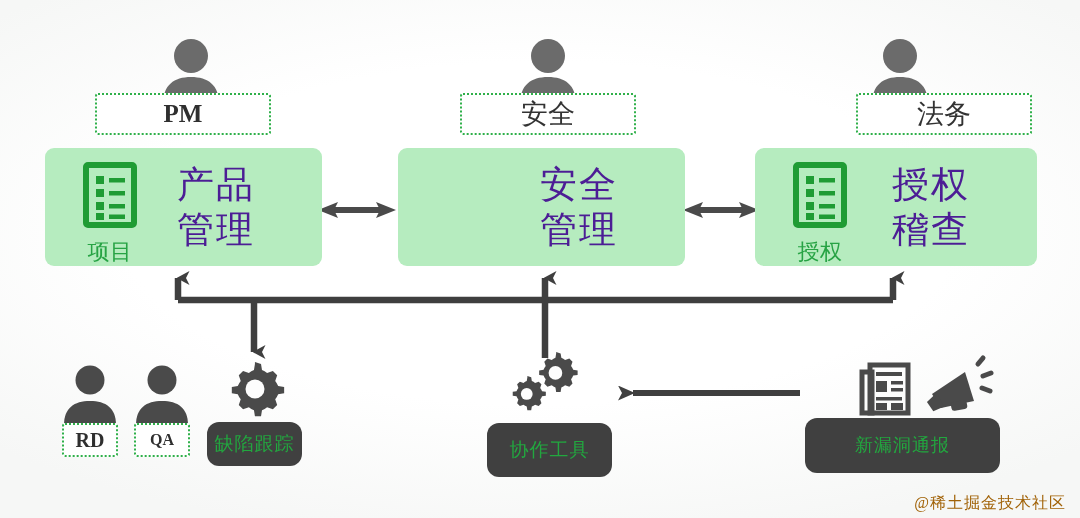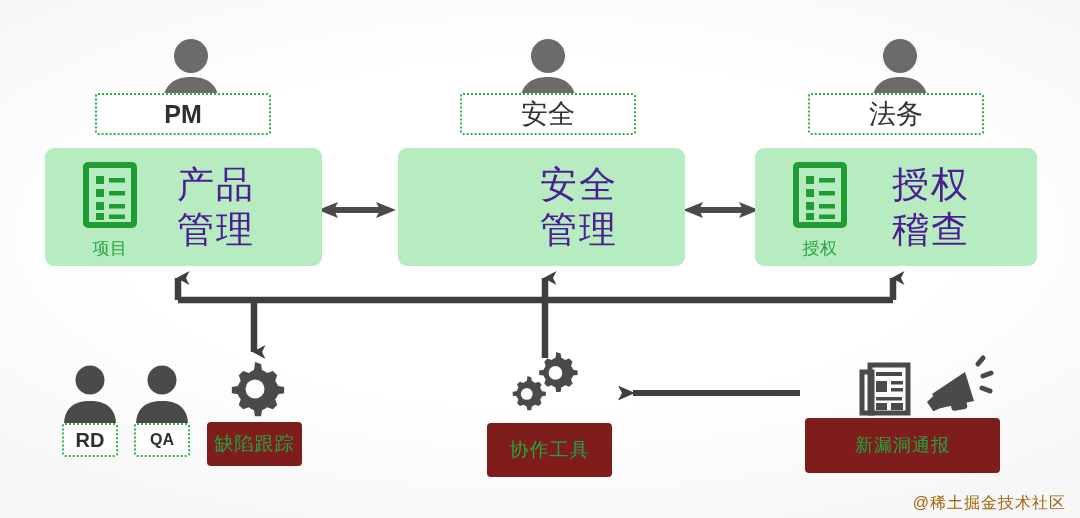--- a/index.html
+++ b/index.html
@@ -9,20 +9,21 @@
   }
   body {
     font-family: "Liberation Sans", "DejaVu Sans", sans-serif;
   }
   #stage {
     position: relative;
     width: 1080px;
     height: 518px;
     background: #fbfbfb;
     overflow: hidden;
+    font-family: Liberation Serif, serif;
   }
   #stage::before {
     content: "";
     position: absolute;
     left: 0; top: 0; right: 0; bottom: 0;
     background:
       radial-gradient(ellipse 70% 60% at 50% 45%, #ffffff 0%, #ffffff 55%, #f6f7f6 100%);
   }
   .layer { position: absolute; left: 0; top: 0; width: 1080px; height: 518px; }
 
@@ -37,21 +38,21 @@
     position: absolute;
     left: 22px;
     top: 14px;
     width: 86px;
     text-align: center;
   }
   .pillar .icon-cap {
     display: block;
     margin-top: 5px;
     color: #27a344;
-    font-size: 17px;
+    font-size: 22px;
     letter-spacing: 0.5px;
   }
   .pillar .big-label {
     position: absolute;
     right: 32px;
     top: 14px;
     width: 148px;
     color: #4c1d95;
     font-size: 37px;
     line-height: 1.22;
@@ -78,22 +79,22 @@
   }
   .role-box.cjk { font-weight: 500; color: #333; }
 
   
   .person { position: absolute; }
 
   
   .tag {
     position: absolute;
     box-sizing: border-box;
-    background: #7f1d1d;
-    border-radius: 4px;
+    background: #404040;
+    border-radius: 12px;
     display: flex;
     align-items: center;
     justify-content: center;
     text-align: center;
     color: #22a73f;
     font-size: 19px;
     line-height: 1.25;
     letter-spacing: 1px;
   }
   .tag.two-line { font-size: 18px; align-items: center; }
@@ -177,21 +178,21 @@
     <circle cx="31" cy="18" r="17" fill="#6b6b6b"></circle>
     <path d="M3,66 C3,47 14,39 31,39 C48,39 59,47 59,66 Z" fill="#6b6b6b"></path>
   </svg>
   <svg class="person" style="left:869px; top:38px;" width="62" height="66" viewBox="0 0 62 66">
     <circle cx="31" cy="18" r="17" fill="#6b6b6b"></circle>
     <path d="M3,66 C3,47 14,39 31,39 C48,39 59,47 59,66 Z" fill="#6b6b6b"></path>
   </svg>
 
   <div class="role-box" style="left:95px; top:93px; width:176px; height:42px; font-size:25px;">PM</div>
   <div class="role-box cjk" style="left:460px; top:93px; width:176px; height:42px; font-size:27px;">安全</div>
-  <div class="role-box cjk" style="left:808px; top:93px; width:176px; height:42px; font-size:27px;">法务</div>
+  <div class="role-box cjk" style="left:856px; top:93px; width:176px; height:42px; font-size:27px;">法务</div>
 
   <div class="pillar" style="left:45px; top:148px; width:277px; height:118px;">
     <div class="icon-wrap">
       <svg class="doc-icon" width="54" height="66" viewBox="0 0 54 66">
         <rect x="3" y="3" width="48" height="60" rx="2" fill="none" stroke="#1f9c34" stroke-width="6"></rect>
         <rect x="13" y="14" width="8" height="8" fill="#1f9c34"></rect>
         <rect x="26" y="16" width="16" height="4.5" fill="#1f9c34"></rect>
         <rect x="13" y="27" width="8" height="8" fill="#1f9c34"></rect>
         <rect x="26" y="29" width="16" height="4.5" fill="#1f9c34"></rect>
         <rect x="13" y="40" width="8" height="8" fill="#1f9c34"></rect>

